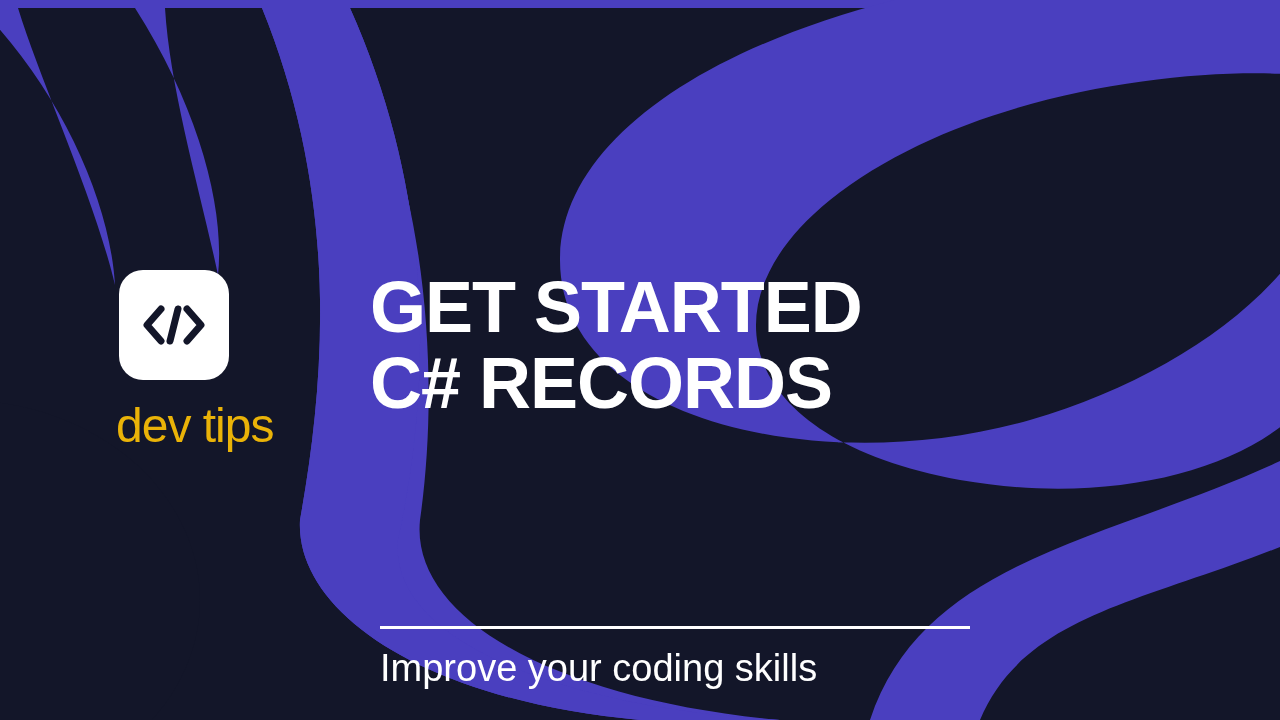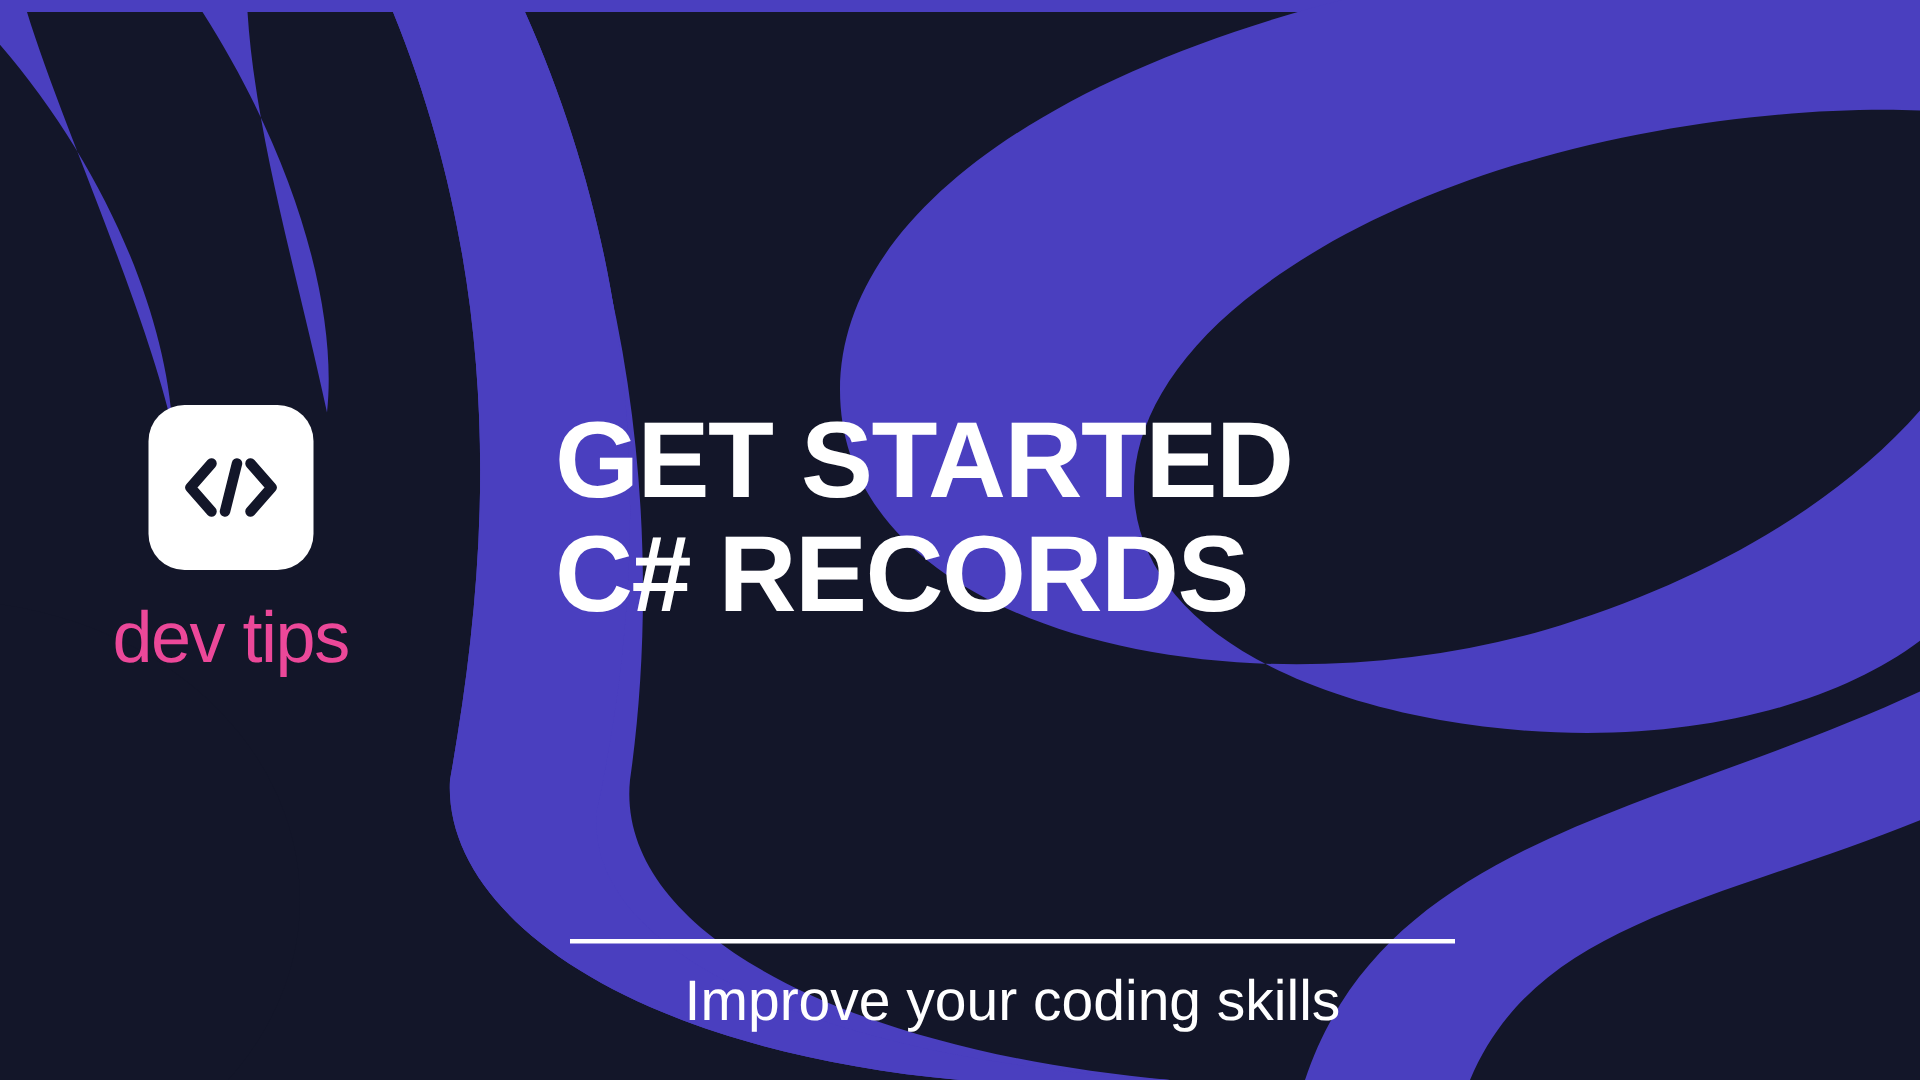--- a/index.html
+++ b/index.html
@@ -29,24 +29,25 @@
       width: 110px;
       height: 110px;
       background: #fff;
       border-radius: 24px;
       display: flex;
       align-items: center;
       justify-content: center;
       margin-bottom: 18px;
     }
     .logo-text {
-      color: #ec4899;
+      color: #eab308;
       font-size: 48px;
       font-weight: 500;
       letter-spacing: -1px;
+      margin-left: 41px;
     }
     .title-block {
       position: absolute;
       left: 370px;
       top: 270px;
       z-index: 2;
     }
     .title-line {
       color: #fff;
       font-size: 72px;
@@ -63,21 +64,21 @@
     }
     .footer-divider {
       height: 3px;
       background: #fff;
       margin-bottom: 18px;
     }
     .footer-text {
       color: #fff;
       font-size: 38px;
       font-weight: 400;
-      text-align: center;
+      text-align: left;
     }
   </style>
 </head>
 <body>
 
 <svg class="bg-shapes" width="1280" height="720" viewBox="0 0 1280 720">
   <rect x="0" y="0" width="1280" height="8" fill="#4A3FBF"></rect>
 
   <path d="M -20 8 Q 80 100 120 280 Q 90 180 20 8 Z" fill="#4A3FBF"></path>
   <path d="M 130 8 Q 210 130 215 270 Q 185 150 160 8 Z" fill="#4A3FBF"></path>

